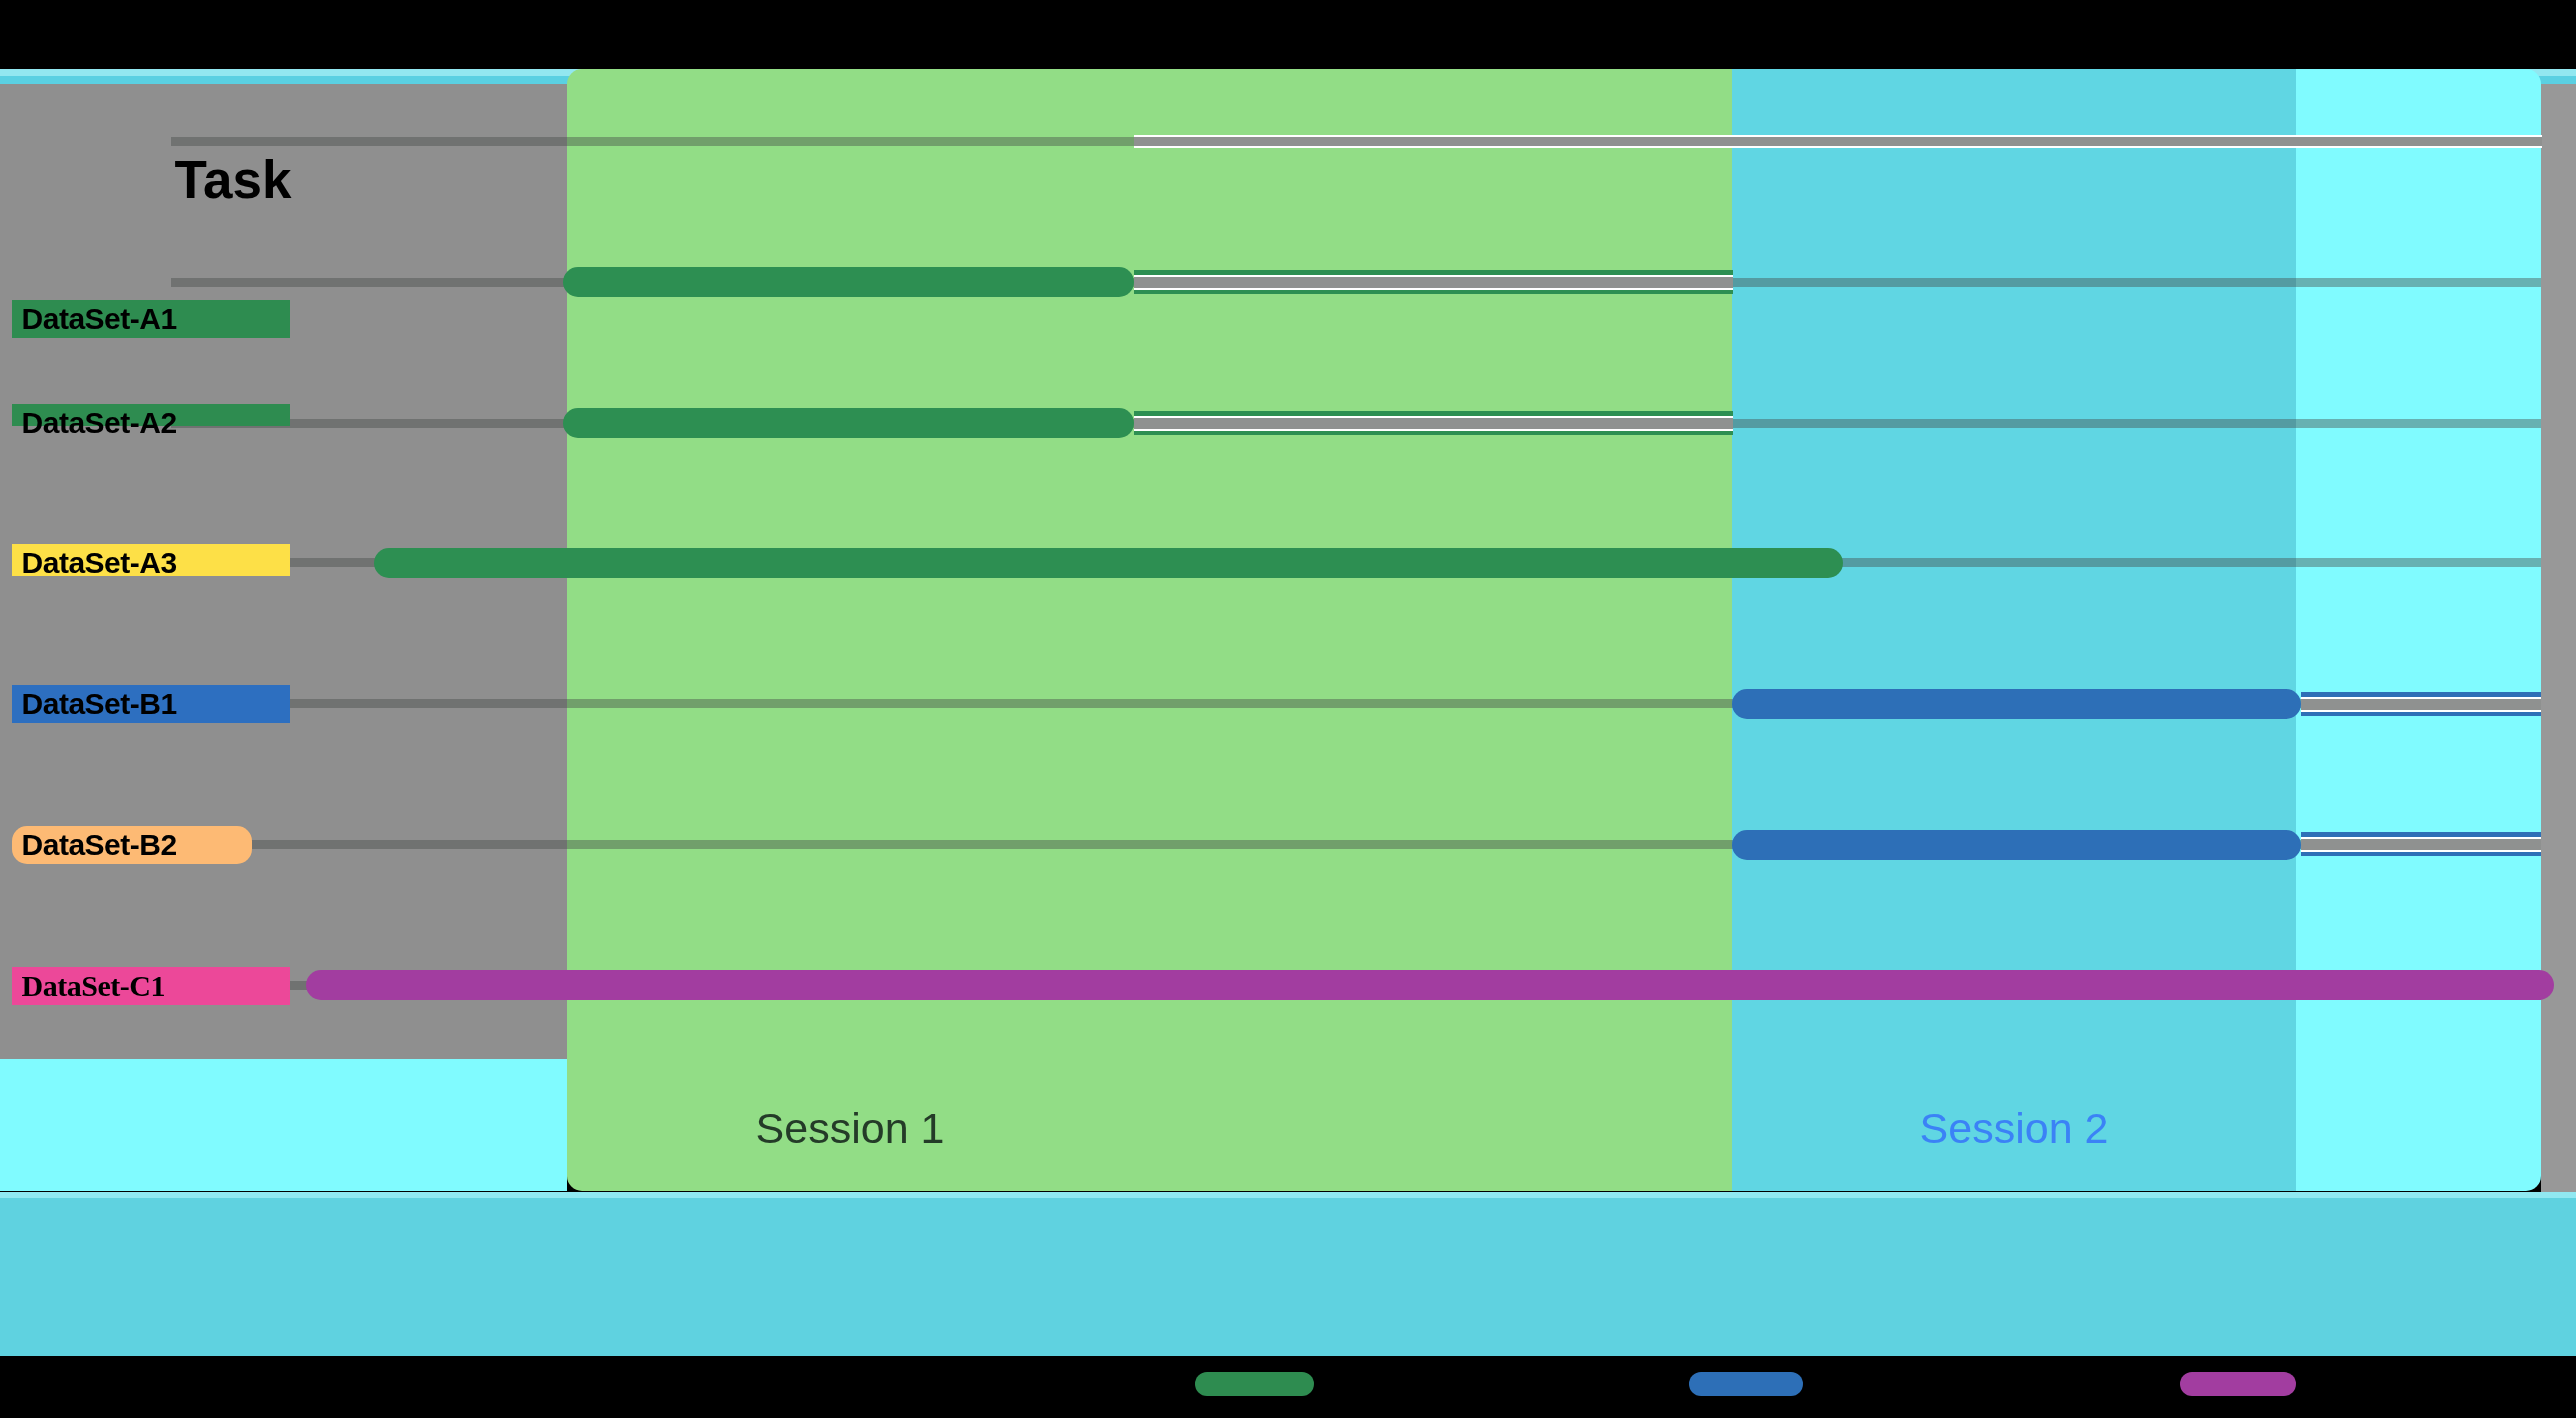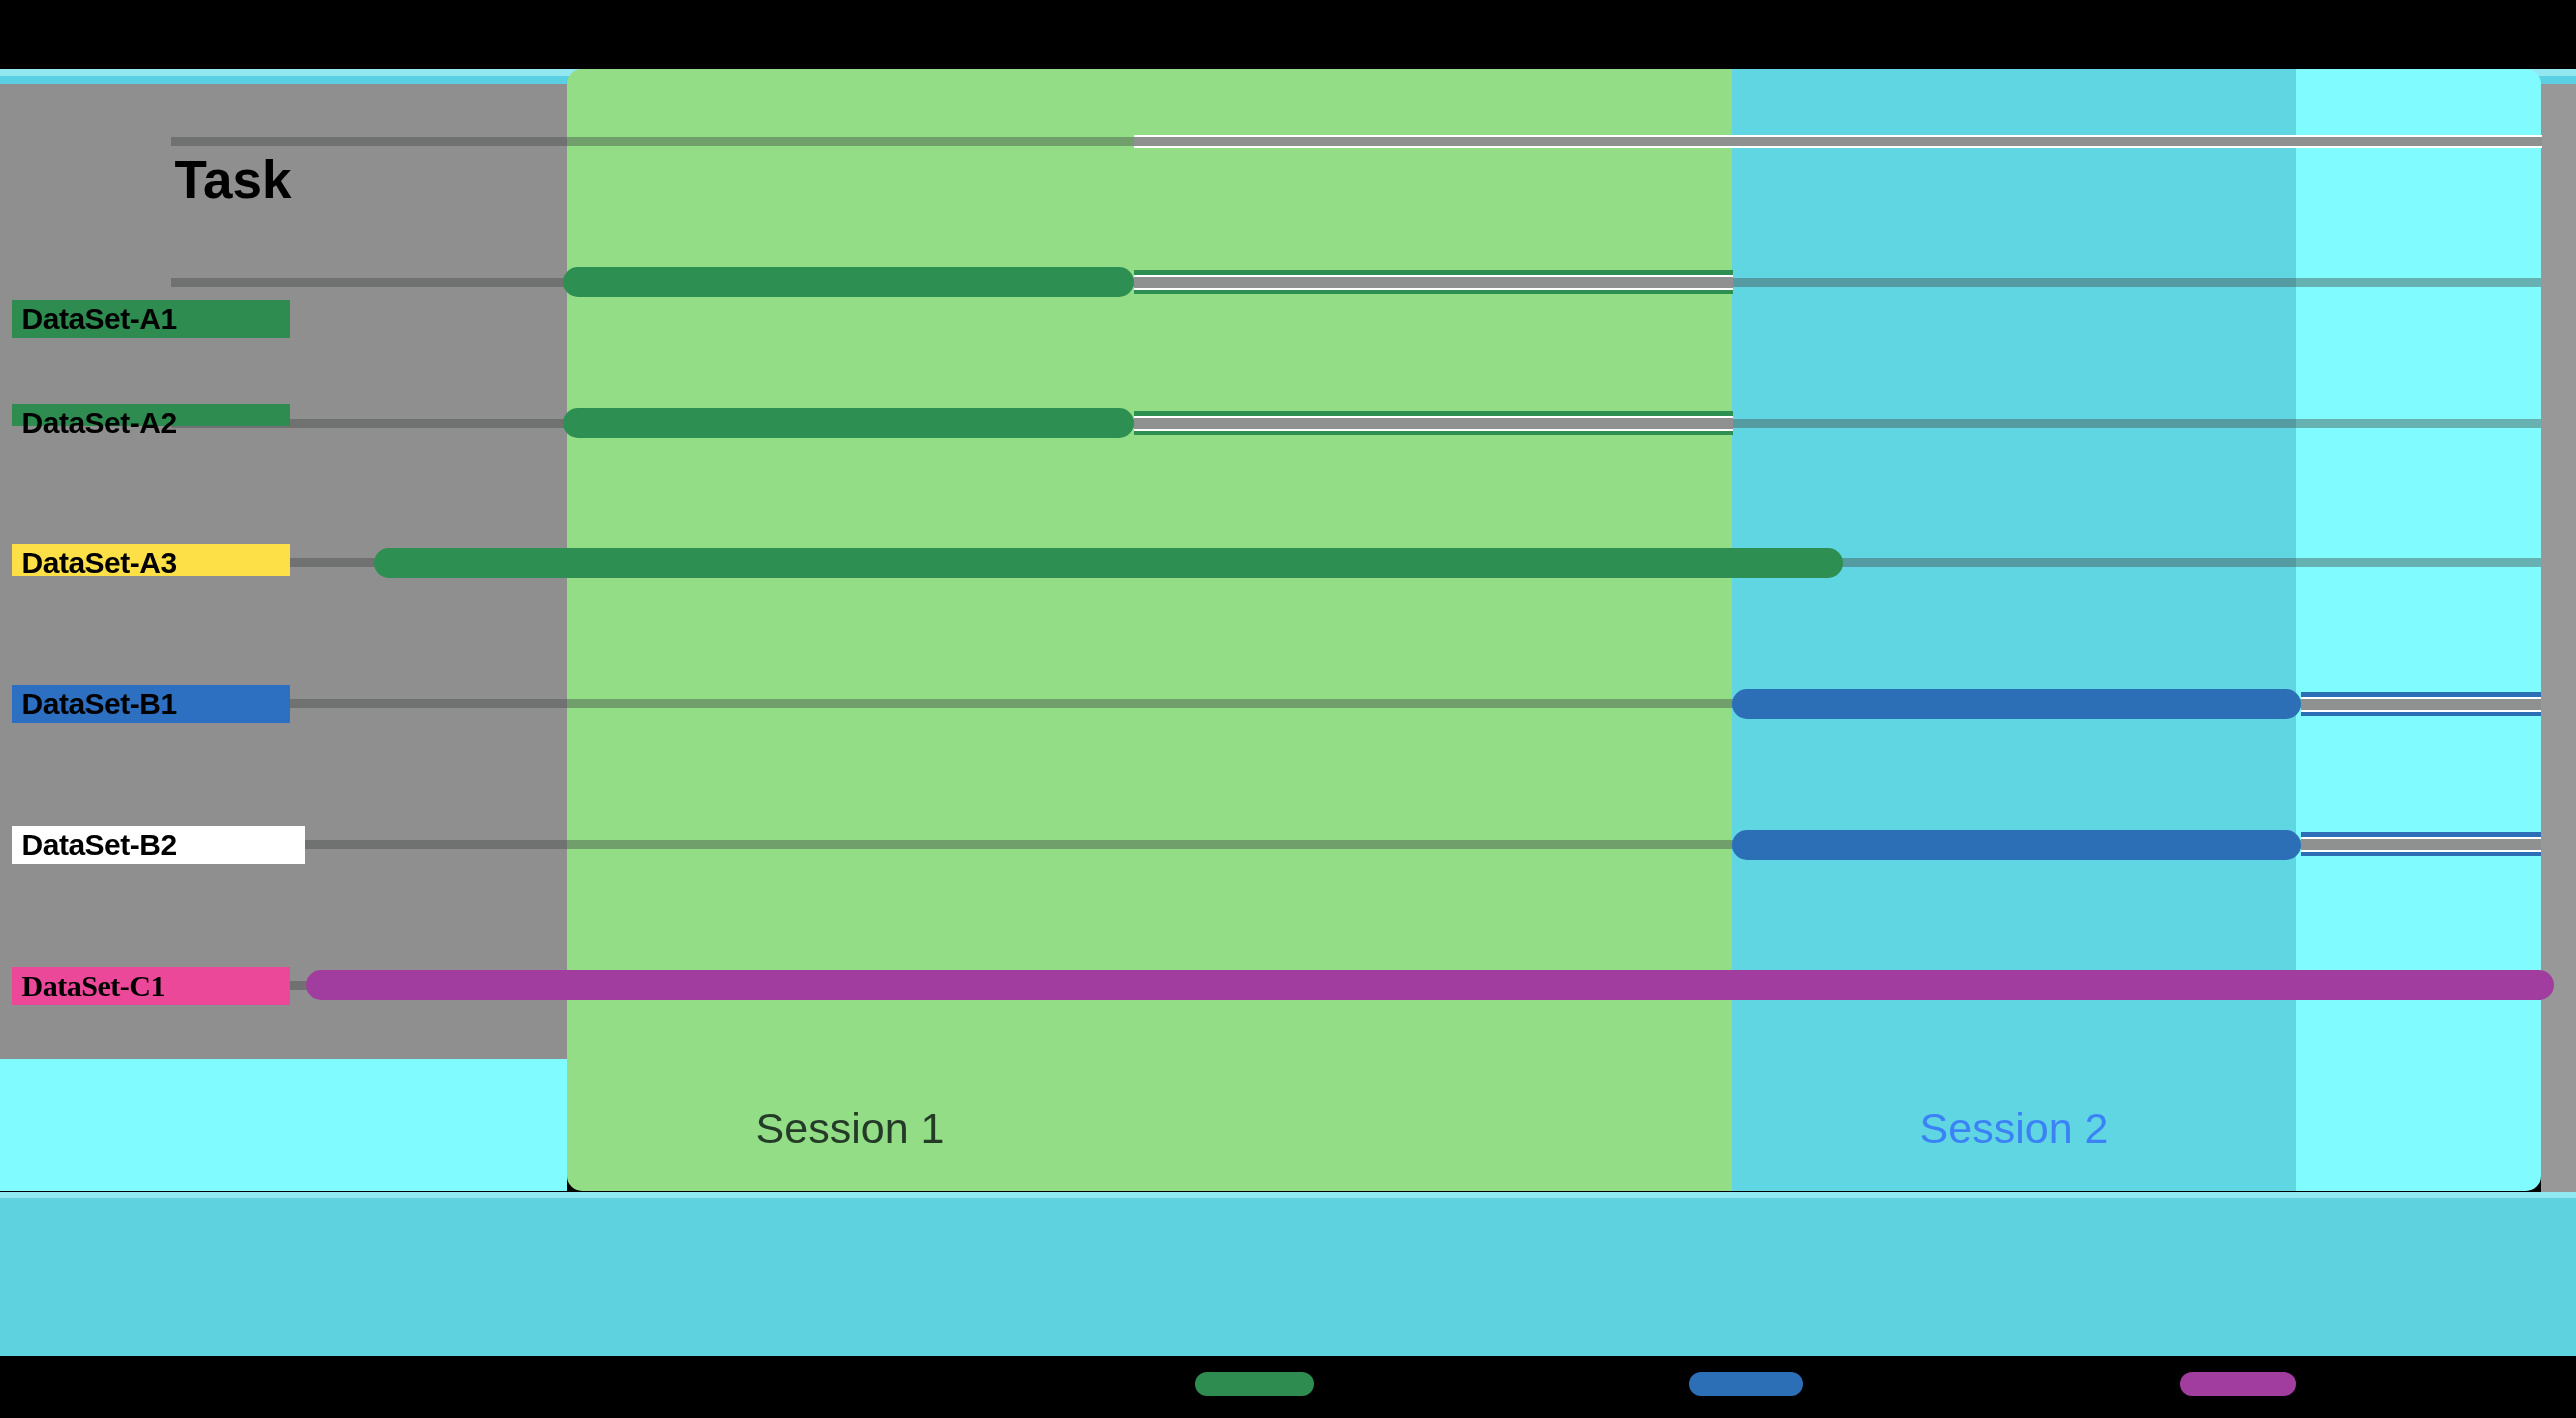--- a/index.html
+++ b/index.html
@@ -51,21 +51,21 @@
       <div class="bar" style="left: 1732px; top: 689px; width: 569px; height: 30px; background: rgb(45, 111, 183);"></div>
       <div class="bar" style="left: 1732px; top: 830px; width: 569px; height: 30px; background: rgb(45, 111, 183);"></div>
       <div class="bar" style="left: 306px; top: 970px; width: 2248px; height: 30px; background: rgb(162, 61, 160);"></div>
     </div>
   <div id="label-layer">
     <div id="axis-header" class="txt axis-header" style="left: 9.4px; top: 114px; width: 282px; height: 56px;">Task</div>
   <div class="txt row-label" style="left: 12.2px; top: 264px; width: 278px; height: 38px; background: rgb(46, 140, 80); margin-top: 36px;">DataSet-A1</div>
       <div class="txt row-label" style="left: 12.2px; top: 404px; width: 278px; height: 22px; background: rgb(46, 140, 80);">DataSet-A2</div>
       <div class="txt row-label" style="left: 12.2px; top: 544px; width: 278px; height: 32px; background: #fde047;">DataSet-A3</div>
       <div class="txt row-label" style="left: 12.2px; top: 685px; width: 278px; height: 38px; background: rgb(45, 111, 192);">DataSet-B1</div>
-      <div class="txt row-label" style="left: 12.2px; top: 826px; width: 293px; height: 38px; background: #ffffff;">DataSet-B2</div>
+      <div class="txt row-label" style="left: 12.2px; top: 826px; width: 240px; height: 38px; background: #fdba74; border-radius: 15px;">DataSet-B2</div>
       <div class="txt row-label" style="left: 12.2px; top: 967px; width: 278px; height: 38px; background: #ec4899; font-family: Liberation Serif, serif;">DataSet-C1</div>
     </div>
   <div id="session-label-layer">
       <div class="txt session-label" style="left: 850px; top: 1102px; color: rgb(36, 59, 40);">Session 1</div>
       <div class="txt session-label" style="left: 2014px; top: 1102px; color: #3b82f6;">Session 2</div>
     </div>
   <div id="legend">
       <div class="legend-swatch" style="left: 1195px; top: 1372px; width: 119px; height: 24.4px; background: rgb(46, 140, 80);"></div>
       <div class="legend-swatch" style="left: 1689px; top: 1372px; width: 114px; height: 24.4px; background: rgb(45, 111, 183);"></div>
       <div class="legend-swatch" style="left: 2180px; top: 1372px; width: 116px; height: 24.4px; background: rgb(162, 61, 160);"></div>

